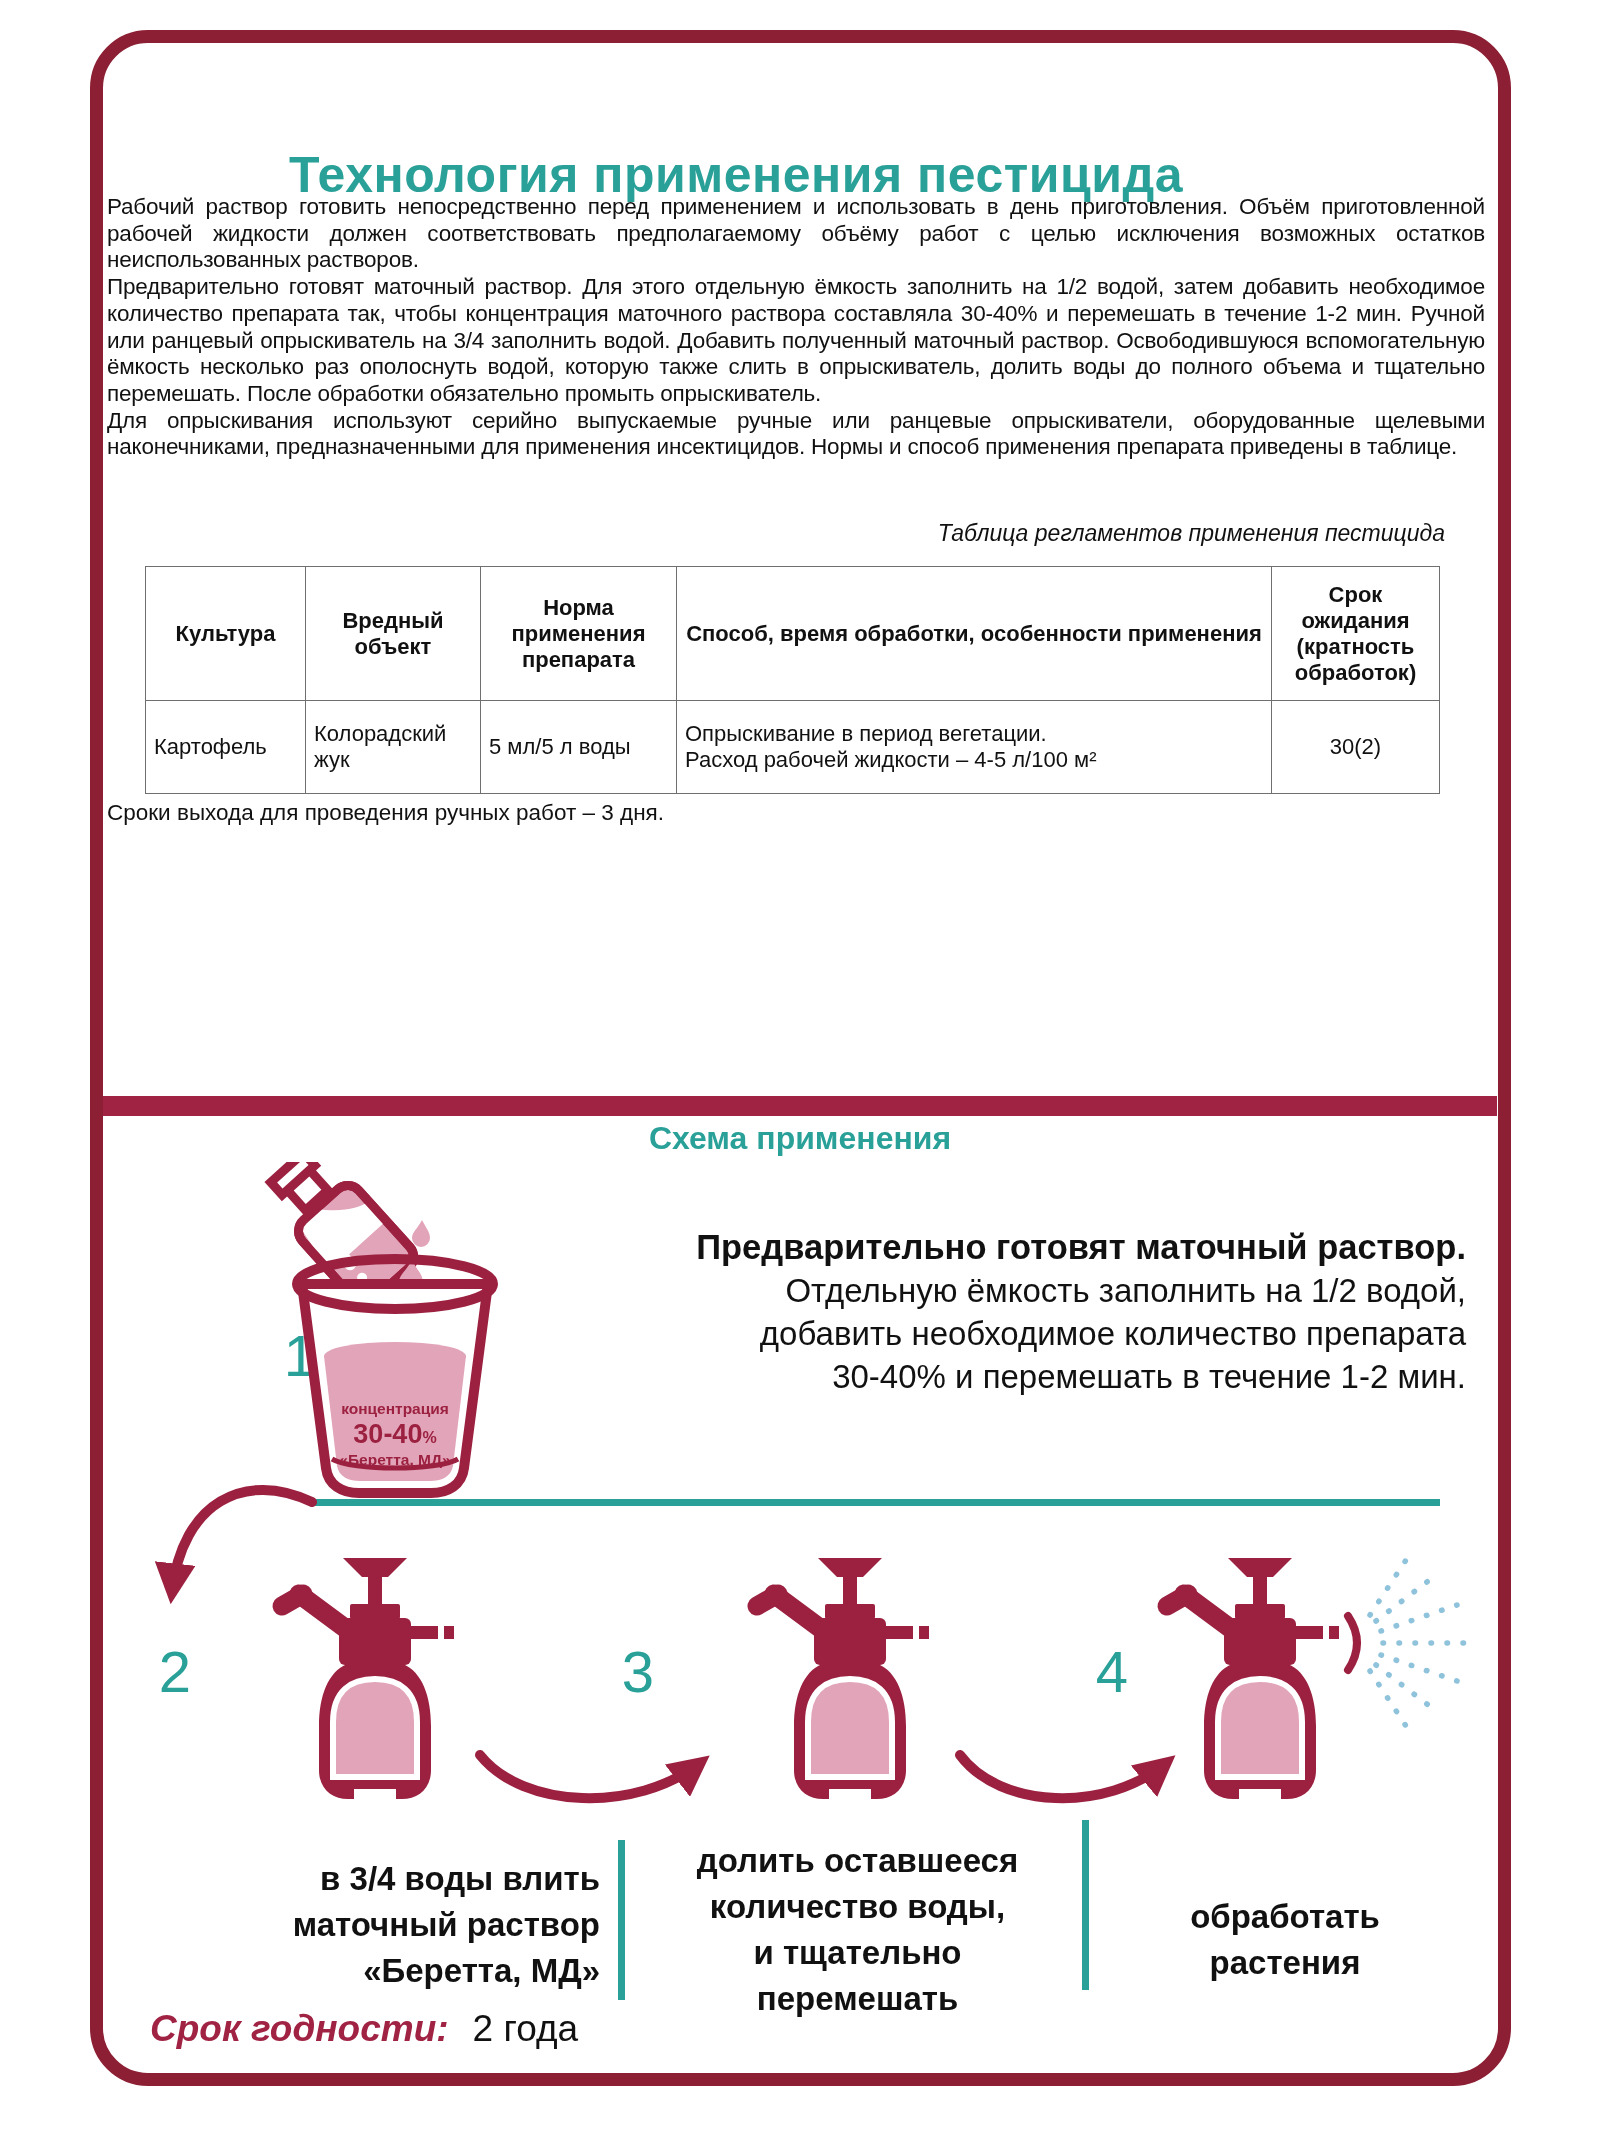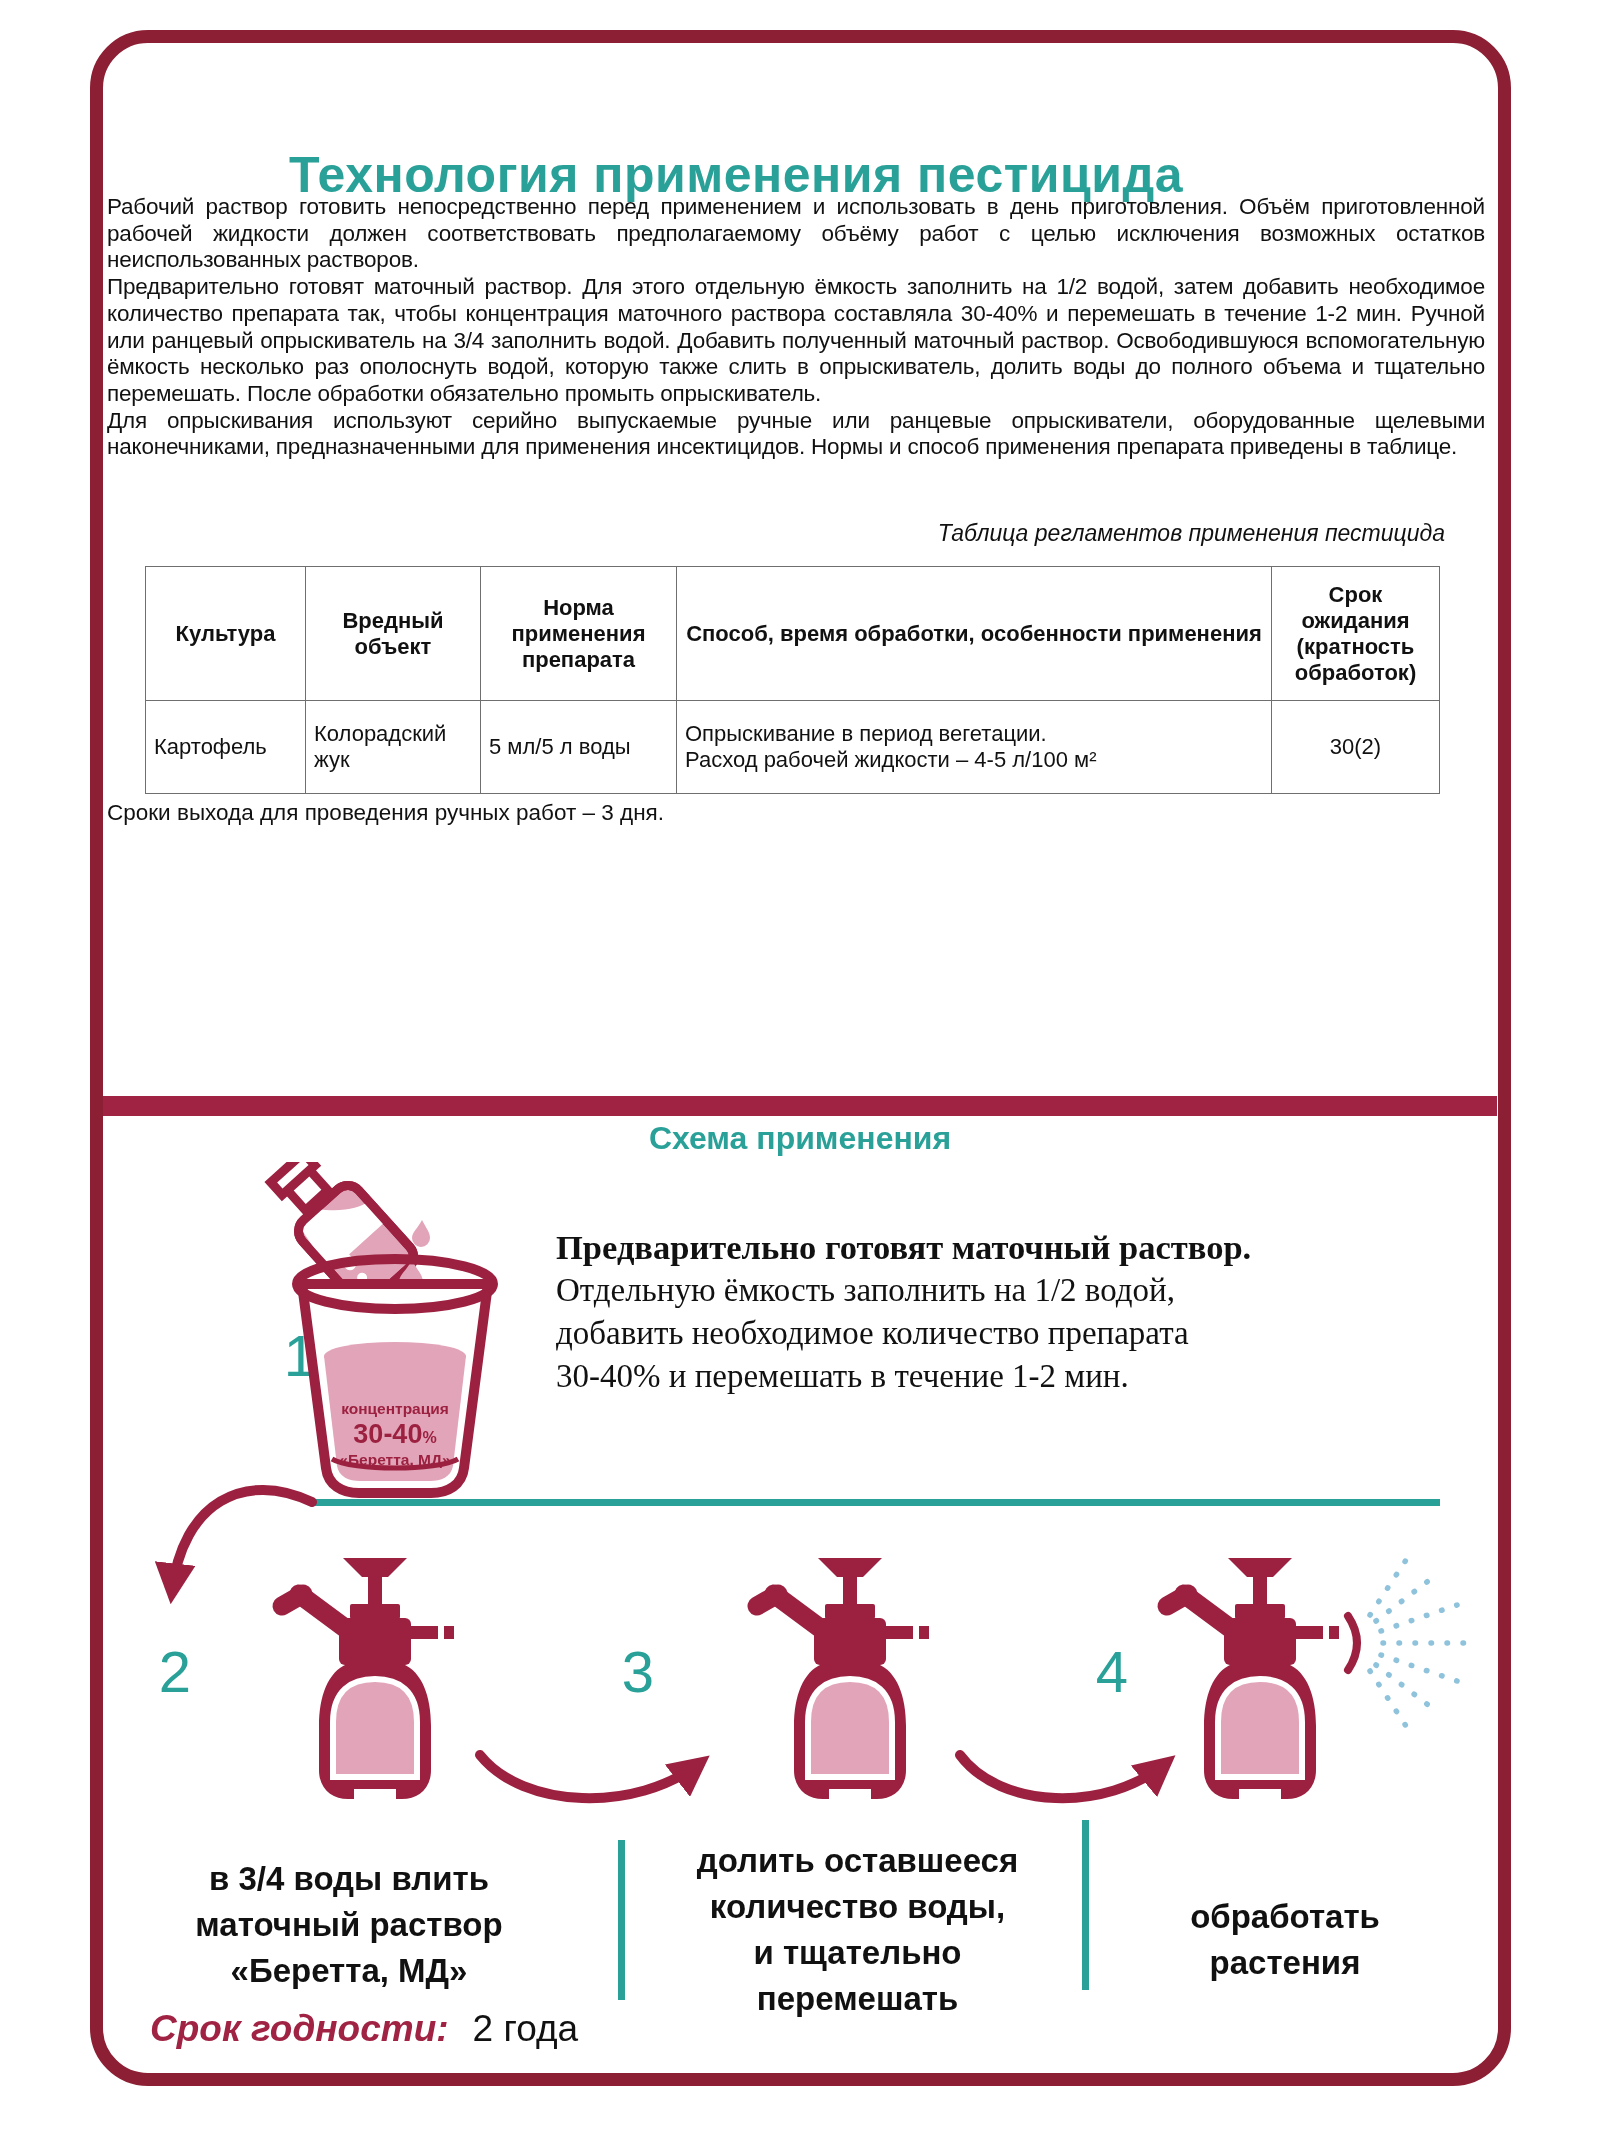--- a/index.html
+++ b/index.html
@@ -52,38 +52,38 @@
   }
   .step-number{
     position:absolute;color:var(--teal);font-size:58px;font-weight:500;width:60px;text-align:center;
   }
   #num1{left:270px;top:1322px;}
   #num2{left:145px;top:1638px;}
   #num3{left:608px;top:1638px;}
   #num4{left:1082px;top:1638px;}
   .glass-illo{position:absolute;left:240px;top:1162px;width:330px;height:350px;}
   .step1-text{
-    position:absolute;left:556px;top:1226px;width:930px;text-align:left;
-    font-size:33px;line-height:43px;font-family:Liberation Serif, serif;
+    position:absolute;left:536px;top:1226px;width:930px;text-align:right;
+    font-size:33px;line-height:43px;
   }
   .step1-text .lead{font-weight:700;font-size:34.5px;}
   .teal-line{position:absolute;left:310px;top:1499px;width:1130px;height:7px;background:var(--teal);}
   .arrow-svg{position:absolute;}
   #arrowA{left:150px;top:1480px;width:180px;height:140px;}
   #arrowB{left:468px;top:1733px;width:250px;height:92px;}
   #arrowC{left:948px;top:1733px;width:235px;height:92px;}
   .sprayer{position:absolute;top:1558px;height:252px;}
   #sprayer2{left:255px;width:212px;}
   #sprayer3{left:730px;width:212px;}
   #sprayer4{left:1140px;width:333px;}
   .step-caption{
     position:absolute;text-align:center;font-weight:700;font-size:33px;line-height:46px;
     white-space:pre-line;
   }
-  #cap2{left:114px;top:1856px;width:470px;}
+  #cap2{left:130px;top:1856px;width:470px;text-align:right;}
   #cap3{left:645px;top:1838px;width:425px;}
   #cap4{left:1095px;top:1894px;width:380px;}
   .v-divider{position:absolute;width:7px;background:var(--teal);}
   #vd1{left:618px;top:1840px;height:160px;}
   #vd2{left:1082px;top:1820px;height:170px;}
   .shelf{position:absolute;left:150px;top:2008px;font-size:37px;}
   .shelf .lbl{color:var(--crimson);font-weight:800;font-style:italic;}
   .shelf .val{color:var(--ink);font-weight:400;margin-left:24px;}
   svg text{font-family:"Liberation Sans","DejaVu Sans",sans-serif;}
 </style>

